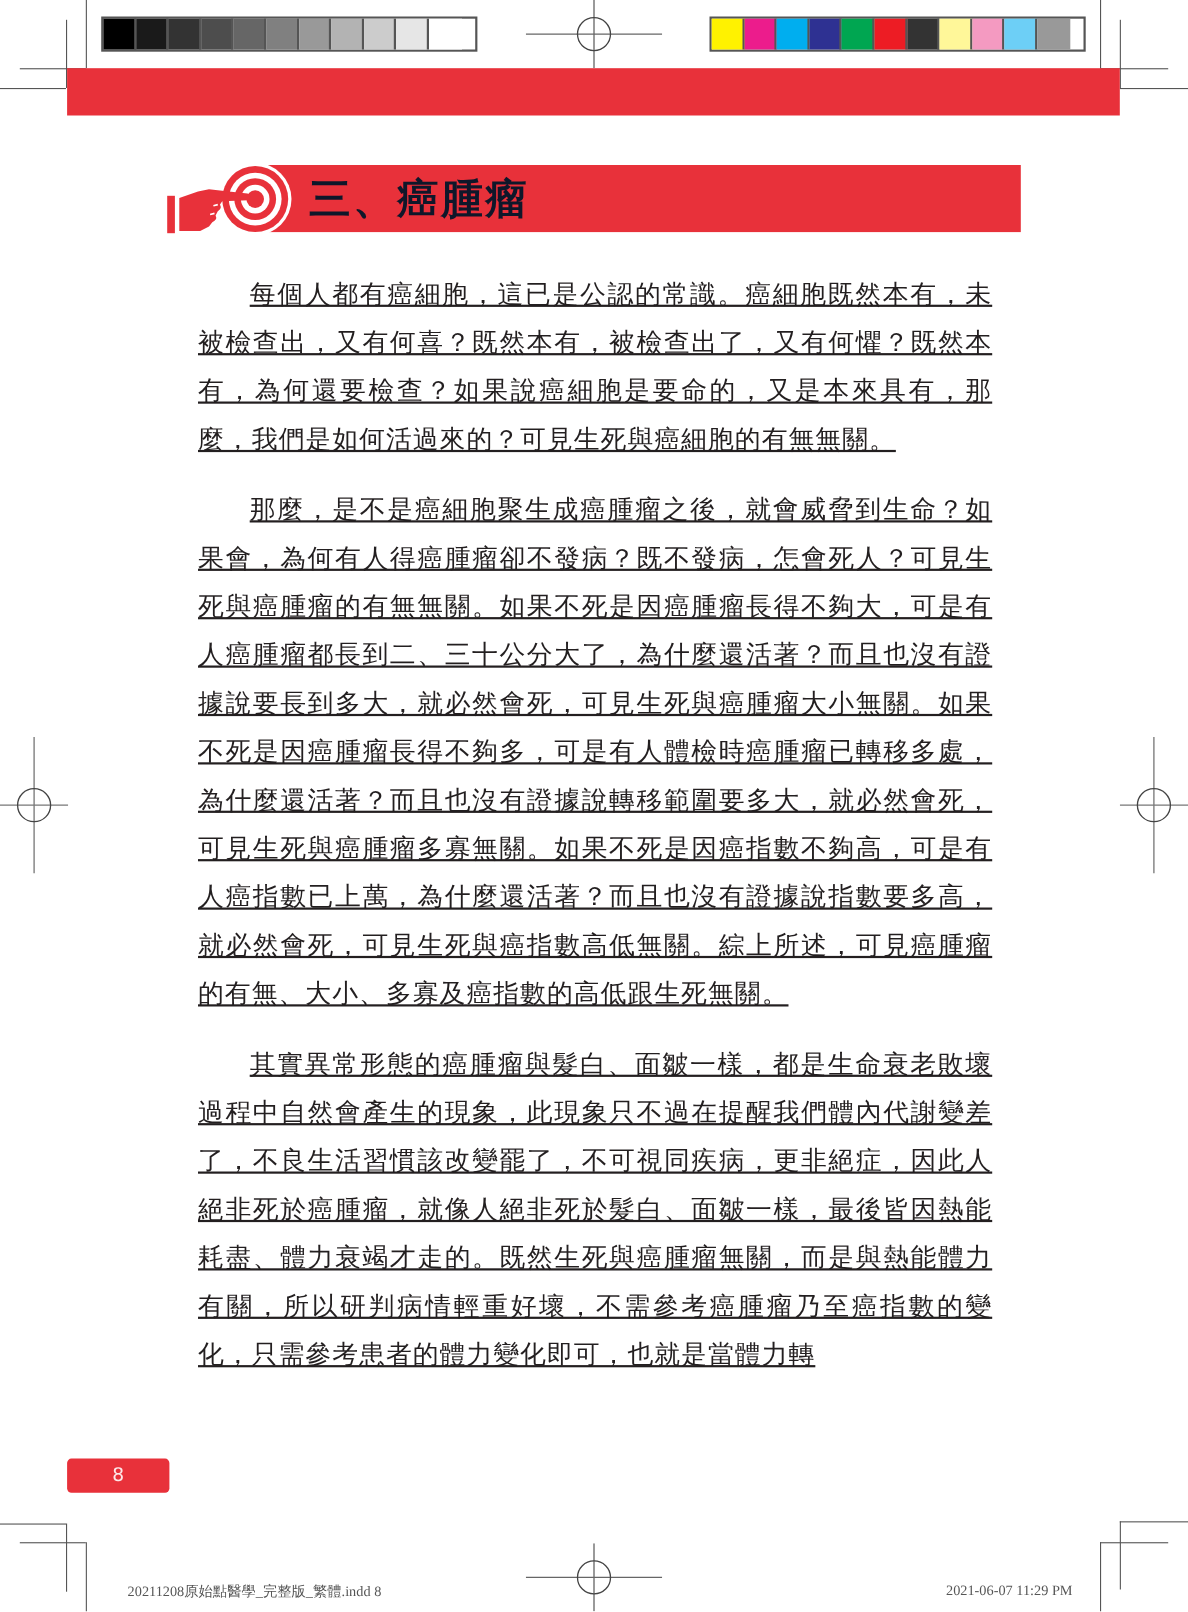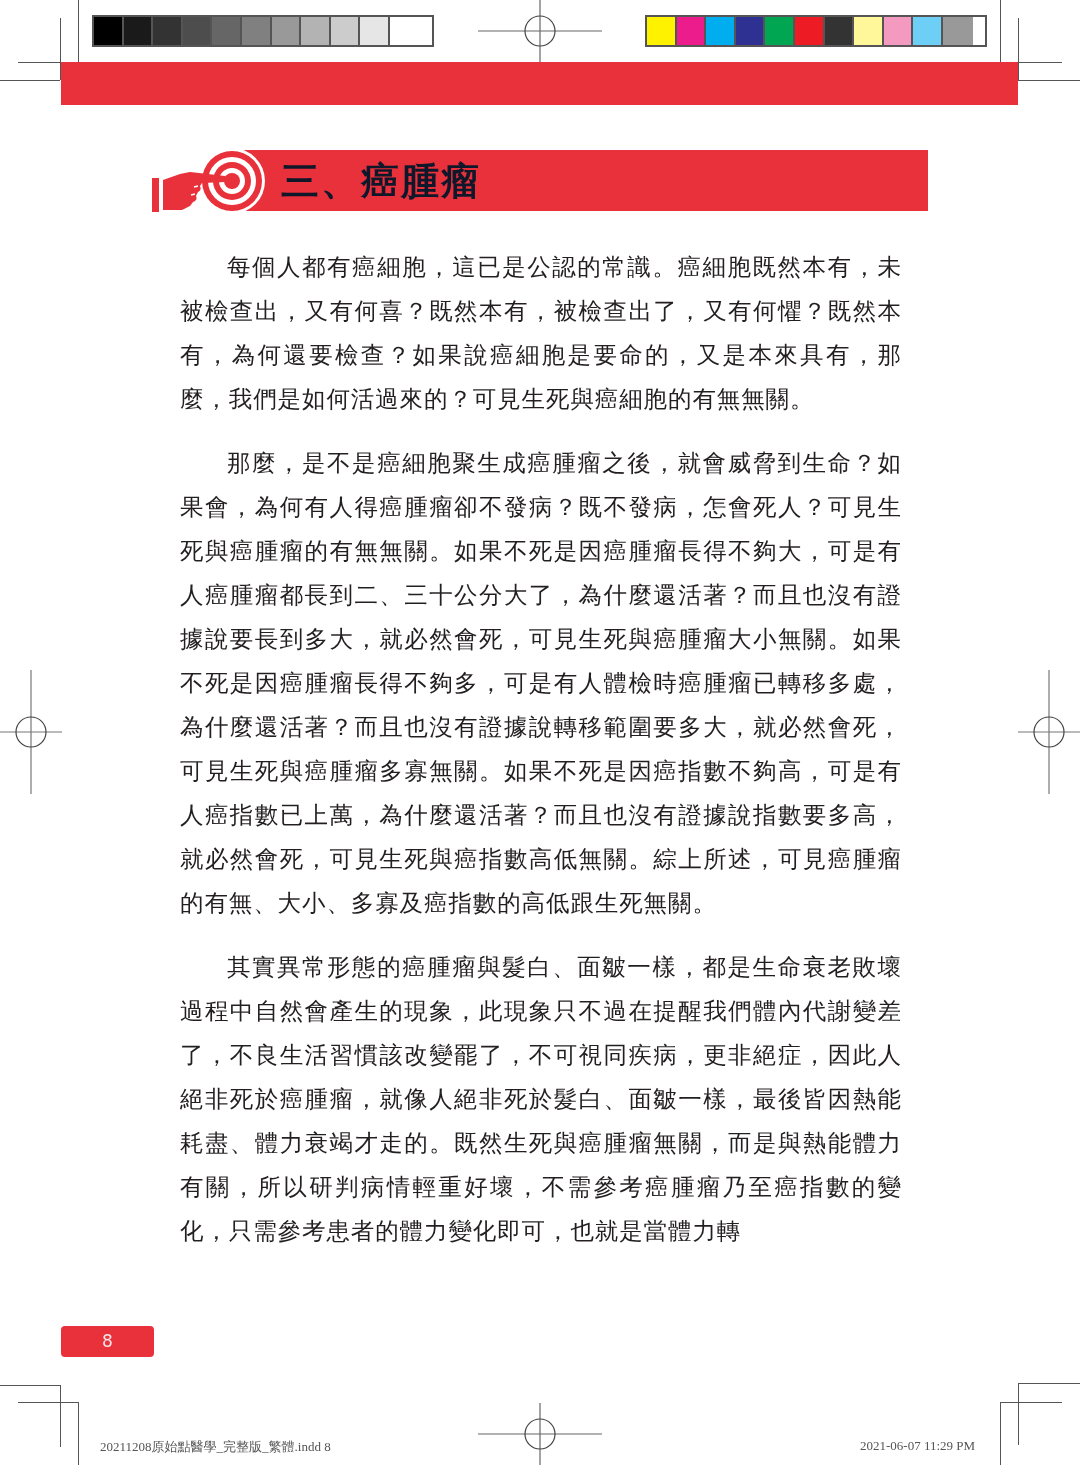--- a/index.html
+++ b/index.html
@@ -17,21 +17,21 @@
   
   .header-band { position:absolute; left:61px; top:62px; width:957px; height:43px; background:#e8313a; }
 
   
   .title-bar { position:absolute; left:238px; top:150px; width:690px; height:61px; background:#e8313a; }
   .title-text { position:absolute; left:281px; top:152px; height:58px; line-height:58px;
                 font-size:38px; font-weight:bold; color:#0f172a; letter-spacing:2px; }
   .title-icon { position:absolute; left:150px; top:150px; width:120px; height:64px; }
 
   
-  .content { position:absolute; left:180px; top:245px; width:722px; }
+  .content { position:absolute; left:180px; top:245px; width:722px;text-decoration:underline; }
   .para { font-size:23.5px; line-height:44px; letter-spacing:0.9px; text-align:justify;
           text-indent:2em; margin:0 0 20px 0; color:#231f20; }
 
   
   .page-num { position:absolute; left:61px; top:1326px; width:93px; height:31px; background:#e8313a;
               border-radius:4px; color:#fde7e8; font-size:17px; line-height:31px; text-align:center; }
 
   .slug { position:absolute; top:1438px; font-family:"Liberation Serif","DejaVu Serif",serif;
           font-size:13px; color:#555; }
 </style>
@@ -129,14 +129,14 @@
 <div class="title-text">三、癌腫瘤</div>
 
 <div class="content">
   <p class="para">每個人都有癌細胞，這已是公認的常識。癌細胞既然本有，未被檢查出，又有何喜？既然本有，被檢查出了，又有何懼？既然本有，為何還要檢查？如果說癌細胞是要命的，又是本來具有，那麼，我們是如何活過來的？可見生死與癌細胞的有無無關。</p>
   <p class="para">那麼，是不是癌細胞聚生成癌腫瘤之後，就會威脅到生命？如果會，為何有人得癌腫瘤卻不發病？既不發病，怎會死人？可見生死與癌腫瘤的有無無關。如果不死是因癌腫瘤長得不夠大，可是有人癌腫瘤都長到二、三十公分大了，為什麼還活著？而且也沒有證據說要長到多大，就必然會死，可見生死與癌腫瘤大小無關。如果不死是因癌腫瘤長得不夠多，可是有人體檢時癌腫瘤已轉移多處，為什麼還活著？而且也沒有證據說轉移範圍要多大，就必然會死，可見生死與癌腫瘤多寡無關。如果不死是因癌指數不夠高，可是有人癌指數已上萬，為什麼還活著？而且也沒有證據說指數要多高，就必然會死，可見生死與癌指數高低無關。綜上所述，可見癌腫瘤的有無、大小、多寡及癌指數的高低跟生死無關。</p>
   <p class="para">其實異常形態的癌腫瘤與髮白、面皺一樣，都是生命衰老敗壞過程中自然會產生的現象，此現象只不過在提醒我們體內代謝變差了，不良生活習慣該改變罷了，不可視同疾病，更非絕症，因此人絕非死於癌腫瘤，就像人絕非死於髮白、面皺一樣，最後皆因熱能耗盡、體力衰竭才走的。既然生死與癌腫瘤無關，而是與熱能體力有關，所以研判病情輕重好壞，不需參考癌腫瘤乃至癌指數的變化，只需參考患者的體力變化即可，也就是當體力轉</p>
 </div>
 
 <div class="page-num">8</div>
 
-<div class="slug" style="left:100px;">20211208原始點醫學_完整版_繁體.indd   8</div>
+<div class="slug" style="left:116px;">20211208原始點醫學_完整版_繁體.indd   8</div>
 <div class="slug" style="left:860px;">2021-06-07   11:29 PM</div>
 
 </body></html>

